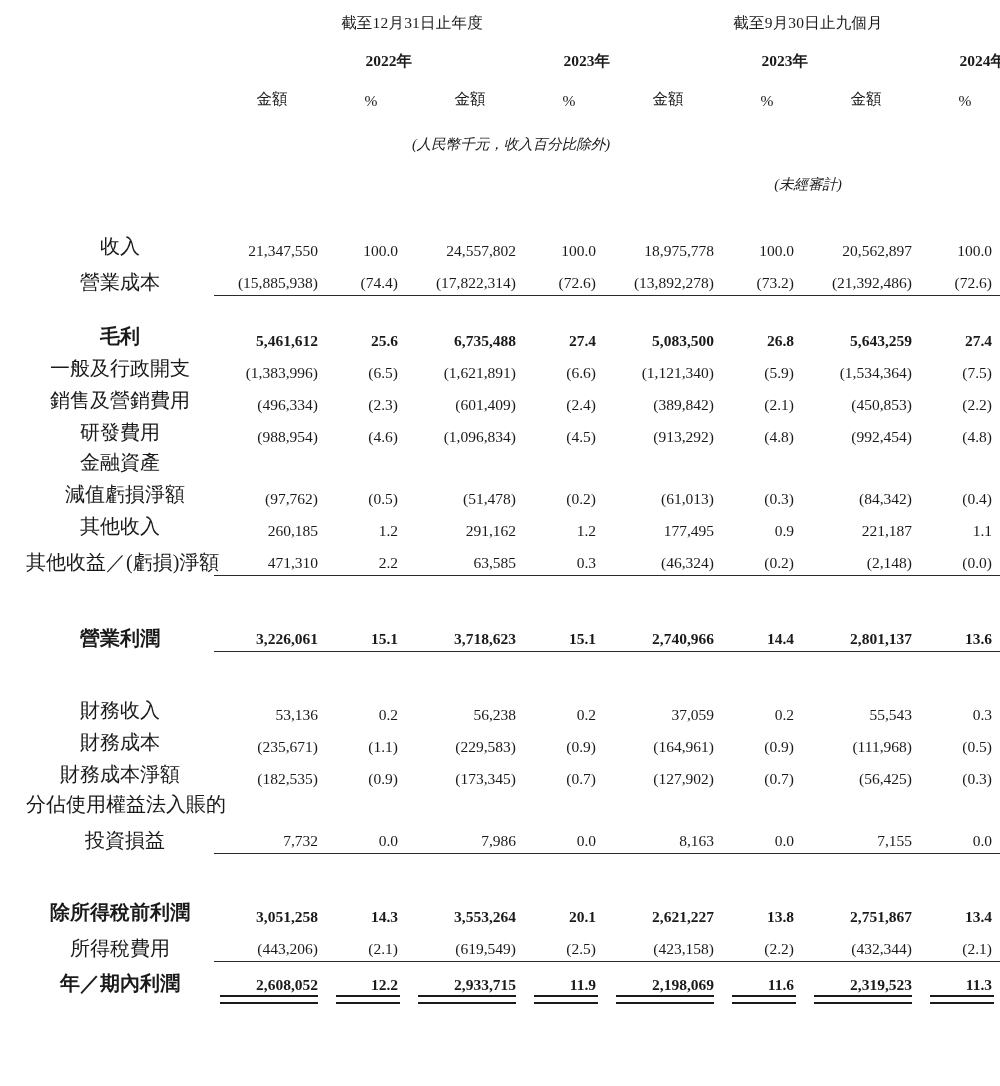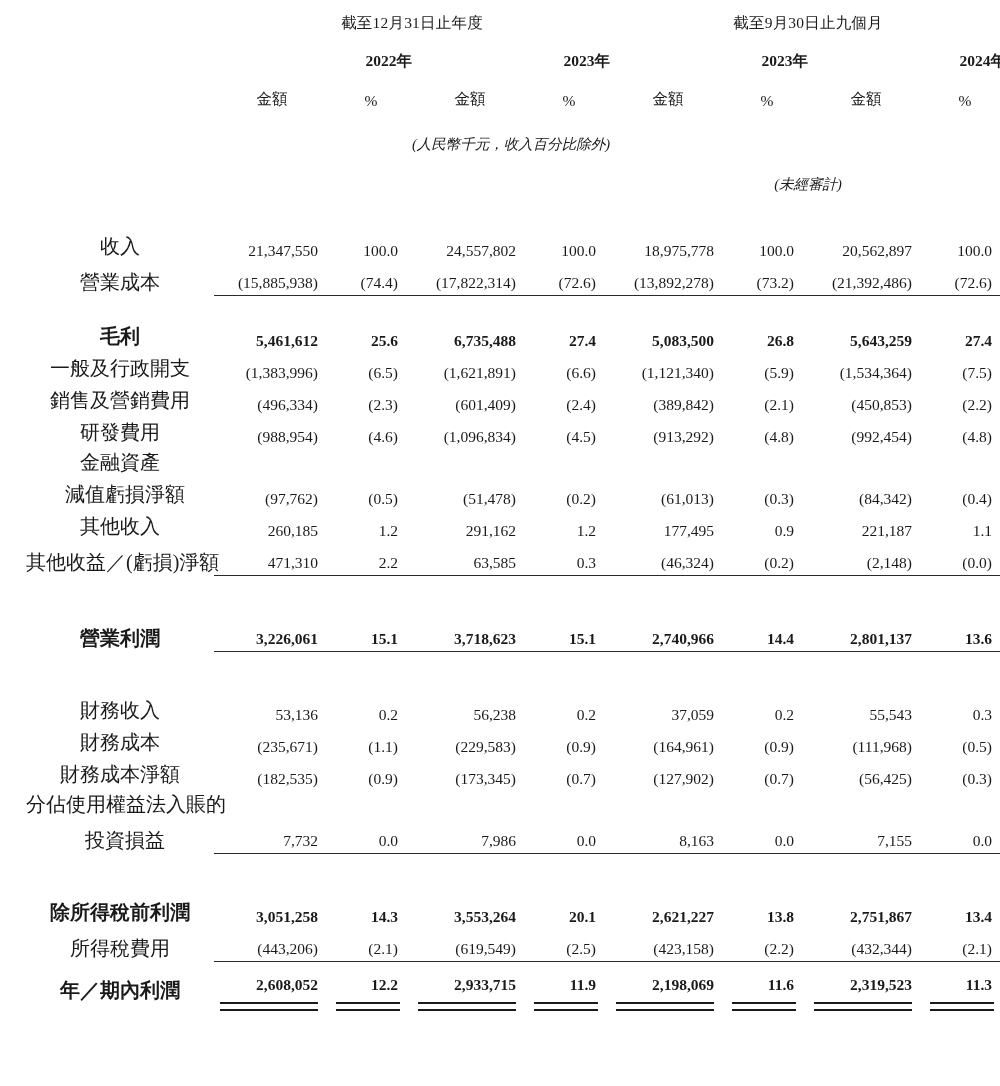--- a/index.html
+++ b/index.html
@@ -97,21 +97,21 @@
     font-variant-numeric: lining-nums;
   }
   .pct { padding-right: 14px; }
 
   .bold .lbl, .bold .num { font-weight: bold; }
 
   
   .ul .num  { border-bottom: 1.1px solid #2b2b2b; padding-bottom: 3px; }
   .dblbot .num {
     position: relative;
-    padding-bottom: 10px;
+    padding-bottom: 3px;
   }
   .dblbot .num::after {
     content: "";
     position: absolute;
     left: 6px;
     right: 12px;
     bottom: -7px;
     height: 5px;
     border-top: 2.4px solid #1a1a1a;
     border-bottom: 2.4px solid #1a1a1a;

